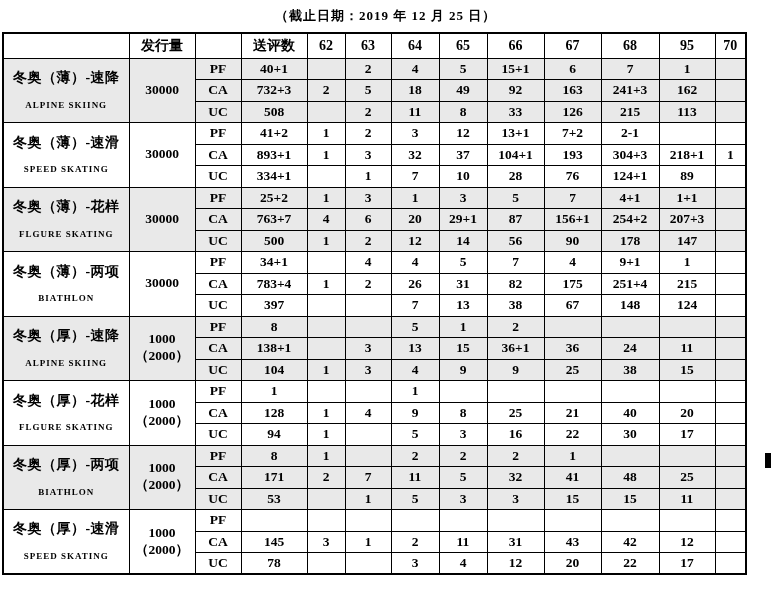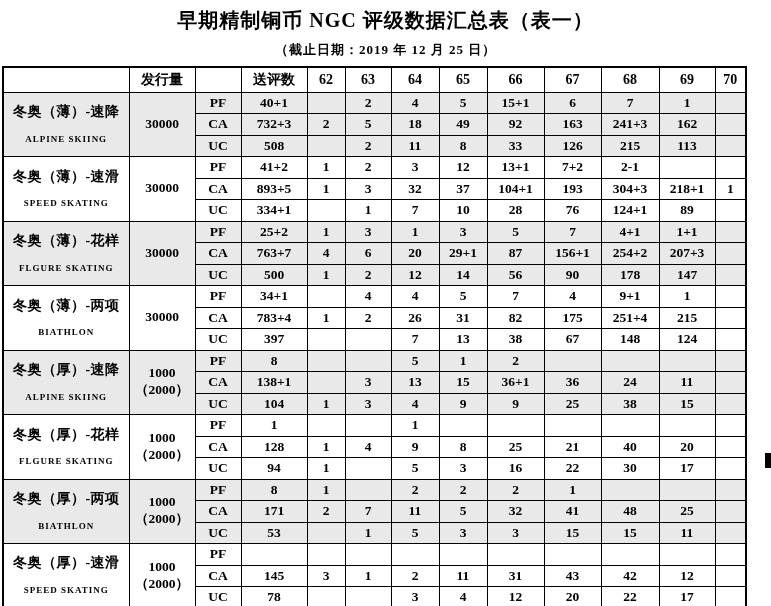--- a/index.html
+++ b/index.html
@@ -27,21 +27,20 @@
   .en { font-size:9px; letter-spacing:1px; margin-top:15px; }
   td.issue-cell { font-size:13.5px; line-height:1.25;margin-top:8px; }
   td.grade-cell { font-size:13.5px; }
   tr.shaded th, tr.shaded td { background:var(--shade,#e9e9e9); }
   .edge-mark { position:absolute; left:765px; top:453px; width:6px; height:15px; background:#000; }
 </style>
 </head>
 <body>
 
 <div class="page">
-  <div class="title">早期精制铜币 NGC 评级数据汇总表（表一）</div>
   <div class="subtitle">（截止日期：2019 年 12 月 25 日）</div>
   <table class="grid">
     <colgroup>
         <col style="width: 126px;">
         <col style="width: 66px;">
         <col style="width: 46px;">
         <col style="width: 66px;">
         <col style="width: 38px;">
         <col style="width: 46px;">
         <col style="width: 48px;">
@@ -58,21 +57,21 @@
           <th>发行量</th>
           <th></th>
           <th>送评数</th>
           <th>62</th>
           <th>63</th>
           <th>64</th>
           <th>65</th>
           <th>66</th>
           <th>67</th>
           <th>68</th>
-          <th>69</th>
+          <th>95</th>
           <th>70</th>
         </tr>
       </thead>
     <tbody>
         <tr class="shaded">
           <td class="name-cell" rowspan="3">
             <div class="cn">冬奥（薄）-速降</div>
             <div class="en">ALPINE SKIING</div>
           </td>
           <td class="issue-cell" rowspan="3">
@@ -131,21 +130,21 @@
           <td>3</td>
           <td>12</td>
           <td>13+1</td>
           <td>7+2</td>
           <td>2-1</td>
           <td></td>
           <td></td>
         </tr>
         <tr>
           <td class="grade-cell">CA</td>
-          <td>893+5</td>
+          <td>893+1</td>
           <td>1</td>
           <td>3</td>
           <td>32</td>
           <td>37</td>
           <td>104+1</td>
           <td>193</td>
           <td>304+3</td>
           <td>218+1</td>
           <td>1</td>
         </tr>

